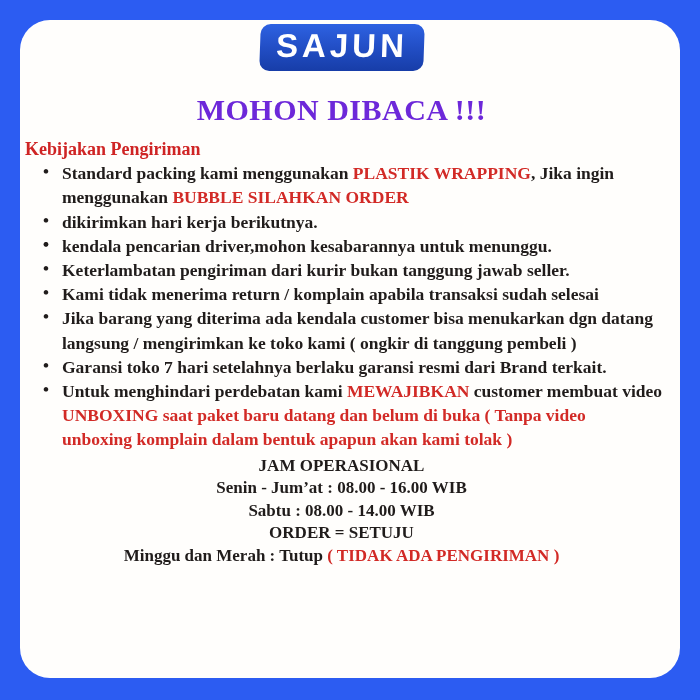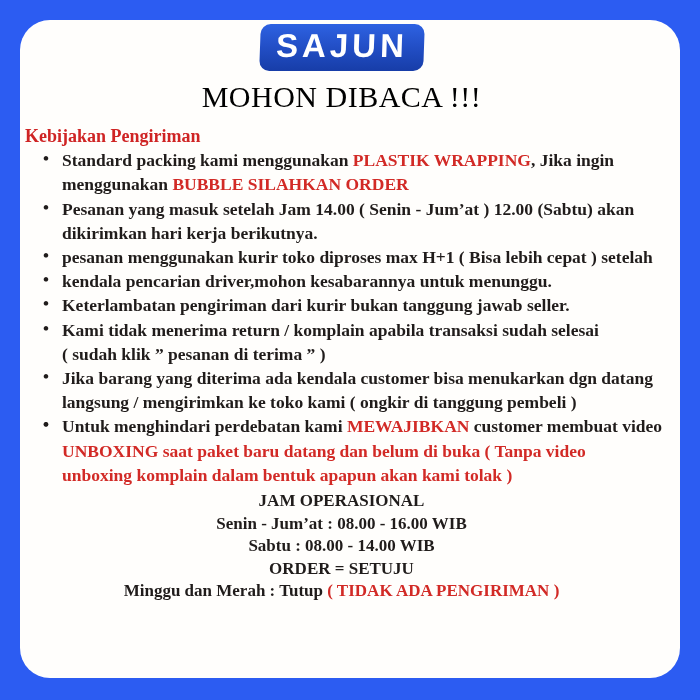--- a/index.html
+++ b/index.html
@@ -28,26 +28,26 @@
     font-family: "Liberation Sans", sans-serif;
     font-weight: bold;
     font-size: 33px;
     letter-spacing: 4px;
     padding: 3px 16px 6px 16px;
     border-radius: 10px;
     transform: skewX(-2deg);
   }
   .title {
     text-align: center;
-    color: #000000;
+    color: #6d28d9;
     font-size: 30px;
     line-height: 32px;
-    margin-top: 10px;
+    margin-top: 23px;
     letter-spacing: 0.5px;
-    font-weight: normal;
+    font-weight: bold;
   }
   .content {
     margin-top: 11px;
     font-size: 17.5px;
     line-height: 24.2px;
   }
   .sec-heading {
     color: #cf2424;
     font-size: 18px;
   }
@@ -75,31 +75,30 @@
 
 <div class="panel">
   <div class="logo-row">
     <span class="logo">SAJUN</span>
   </div>
   <div class="title">MOHON DIBACA !!!</div>
   <div class="content">
       <div class="sec-heading">Kebijakan Pengiriman</div>
       <div class="b-line"><span class="dot">•</span><span>Standard packing kami menggunakan </span><span class="red">PLASTIK WRAPPING</span><span>, Jika ingin</span></div>
       <div class="b-line"><span>menggunakan </span><span class="red">BUBBLE SILAHKAN ORDER</span></div>
-      <div class="b-line"><span class="dot">•</span><span>Pesanan yang masuk setelah Jam 14.00 ( Senin - Jum’at ) 12.00 (Sabtu) akan</span></div>
+      <div class="b-line"><span class="dot">•</span></div>
       <div class="b-line"><span>dikirimkan hari kerja berikutnya.</span></div>
-      <div class="b-line"><span class="dot">•</span><span>pesanan menggunakan kurir toko diproses max H+1 ( Bisa lebih cepat ) setelah</span></div>
+      <div class="b-line"><span class="dot">•</span></div>
       <div class="b-line"><span class="dot">•</span></div>
       <div class="b-line"><span>kendala pencarian driver,mohon kesabarannya untuk menunggu.</span></div>
       <div class="b-line"><span class="dot">•</span><span>Keterlambatan pengiriman dari kurir bukan tanggung jawab seller.</span></div>
       <div class="b-line"><span class="dot">•</span><span>Kami tidak menerima return / komplain apabila transaksi sudah selesai</span></div>
-      <div class="b-line"><span>( sudah klik  ” pesanan di terima ” )</span></div>
       <div class="b-line"><span class="dot">•</span><span>Jika barang yang diterima ada kendala customer bisa menukarkan dgn datang</span></div>
       <div class="b-line"><span>langsung / mengirimkan ke toko kami ( ongkir di tanggung pembeli )</span></div>
-      <div class="b-line"><span class="dot">•</span></div>
+      <div class="b-line"><span class="dot">•</span><span>Garansi toko 7 hari setelahnya berlaku garansi resmi dari Brand terkait.</span></div>
       <div class="b-line"><span class="dot">•</span><span>Untuk menghindari perdebatan kami </span><span class="red">MEWAJIBKAN</span><span> customer membuat video</span></div>
       <div class="b-line"><span class="red">UNBOXING saat paket baru datang dan belum di buka ( Tanpa video</span></div>
       <div class="b-line"><span class="red">unboxing komplain dalam bentuk apapun akan kami tolak )</span></div>
     </div>
   <div class="footer">
       <div class="f-line"><span>JAM OPERASIONAL</span></div>
       <div class="f-line"><span>Senin - Jum’at : 08.00 - 16.00 WIB</span></div>
       <div class="f-line"><span>Sabtu : 08.00 - 14.00 WIB</span></div>
       <div class="f-line"><span>ORDER = SETUJU</span></div>
       <div class="f-line"><span>Minggu dan Merah : Tutup </span><span class="red">( TIDAK ADA PENGIRIMAN )</span></div>

